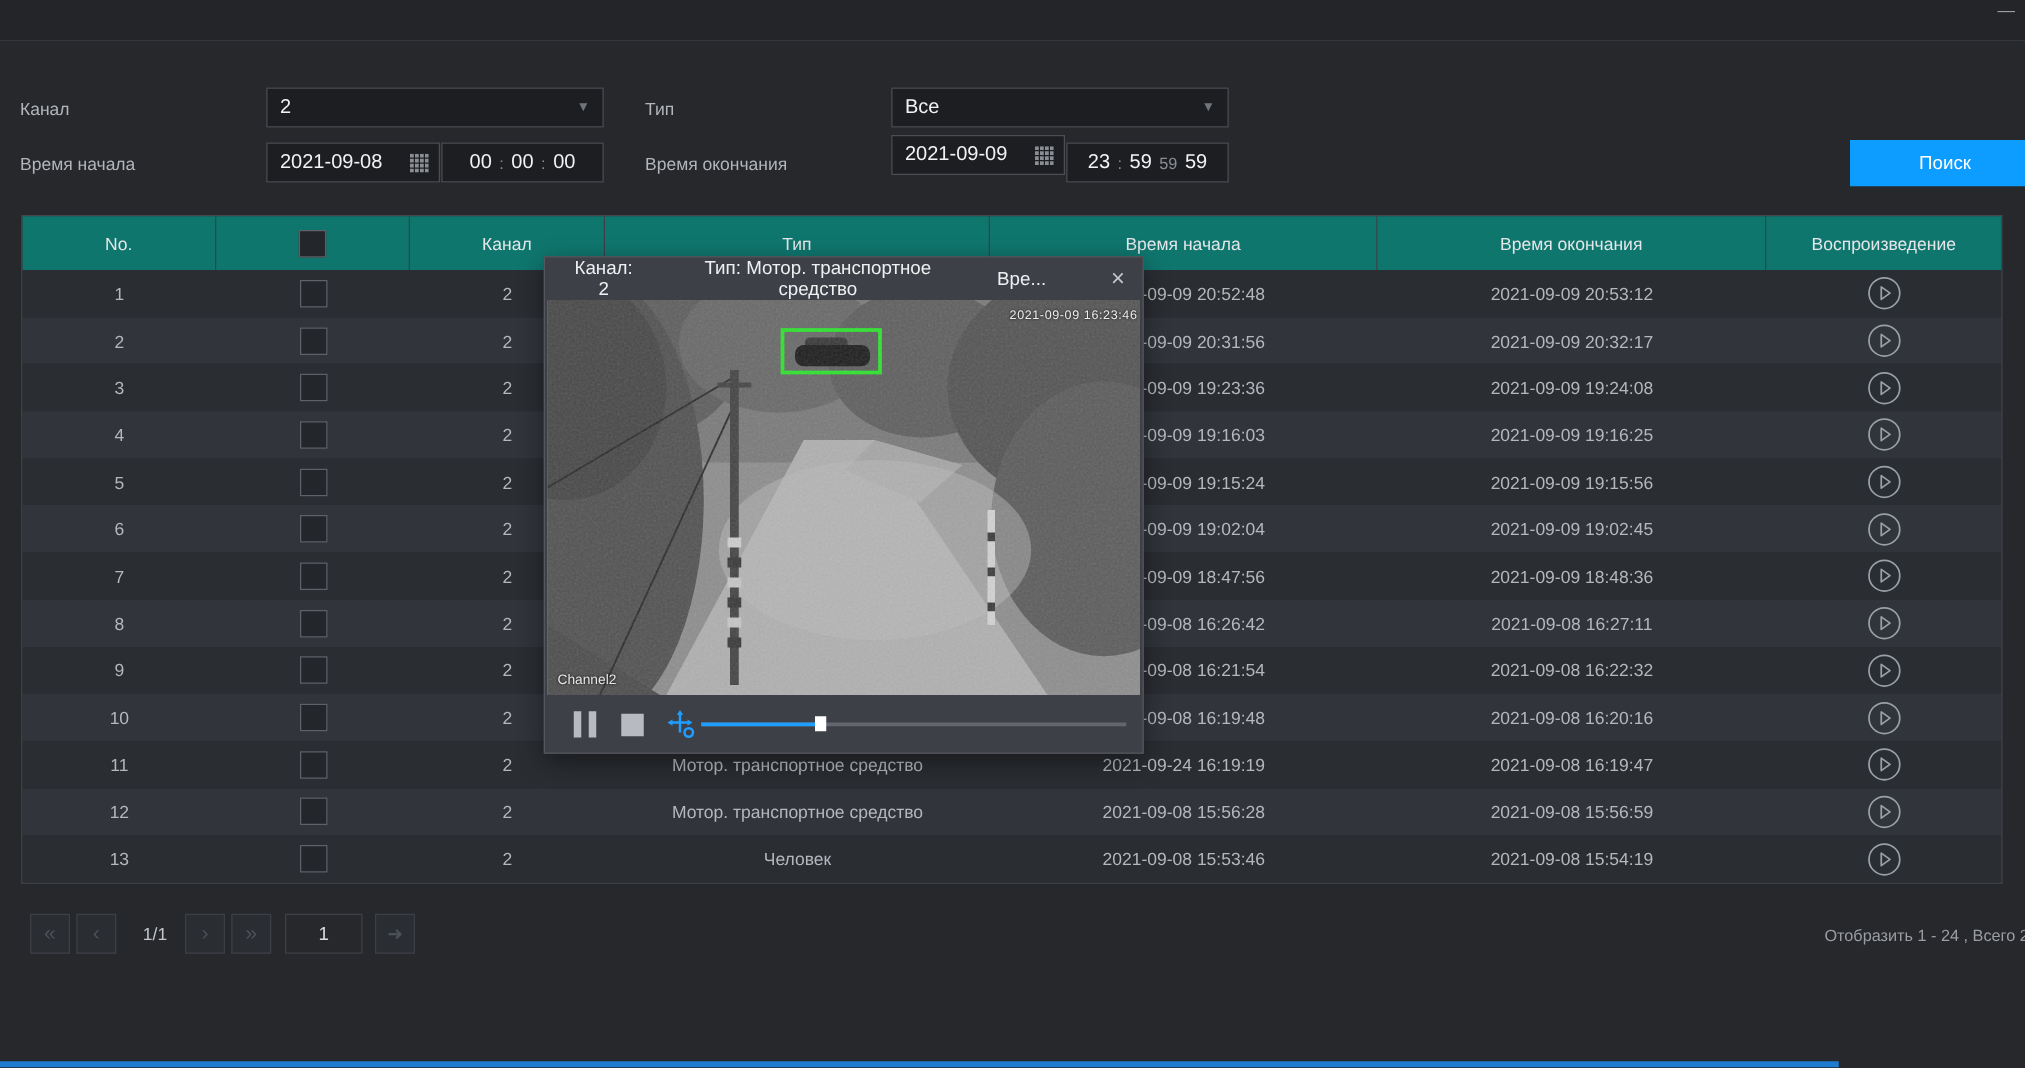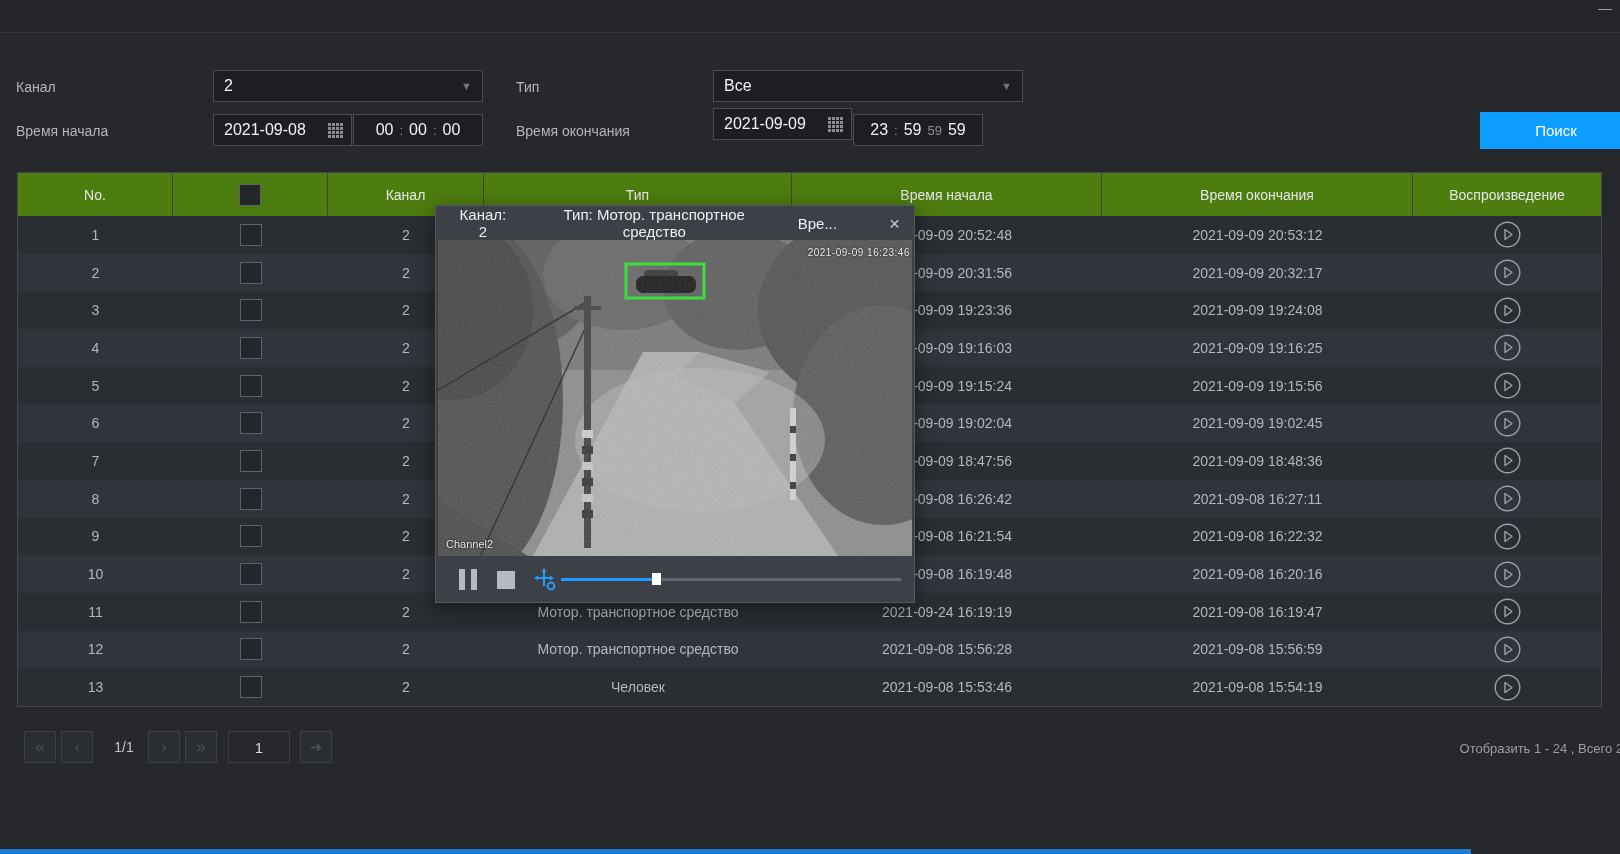--- a/index.html
+++ b/index.html
@@ -22,21 +22,21 @@
   .dfield{padding:0 8px 0 10px;justify-content:space-between;cursor:pointer;}
   .dfield svg{flex:none;}
   .tfield{justify-content:center;gap:6px;cursor:text;}
   .tfield .sep{color:#8a8e93;font-size:13px;}
   .searchbtn{
     position:absolute;left:1480px;top:112px;width:152px;height:37px;background:#0d9cff;
     color:#fff;font-size:15px;border:none;display:flex;align-items:center;justify-content:center;cursor:pointer;
   }
   
   .tablewrap{position:absolute;left:17px;top:172px;width:1585px;border:1px solid #44474d;box-sizing:border-box;}
-  .thead{display:flex;height:43px;background:#4d7c0f;color:#e4e7e9;font-size:14px;}
+  .thead{display:flex;height:43px;background:#0f766e;color:#e4e7e9;font-size:14px;}
   .thead .cell{border-right:1px solid #3e4248;}
   .thead .cell:last-child{border-right:none;}
   .cell{display:flex;align-items:center;justify-content:center;box-sizing:border-box;overflow:hidden;white-space:nowrap;}
   .c-no{width:155px;}.c-cb{width:155px;}.c-ch{width:156px;}.c-type{width:308px;}
   .c-start{width:310px;}.c-end{width:311px;}.c-play{width:188px;}
   .trow{display:flex;height:37.7px;background:#2a2d32;font-size:14px;color:#b4b8bc;cursor:default;}
   .trow.alt{background:#31353b;}
   .cb{width:20px;height:20px;border:1px solid #5e6268;background:#23262b;display:inline-block;cursor:pointer;}
   .playbtn{width:27px;height:27px;display:inline-flex;cursor:pointer;}
   
@@ -80,21 +80,21 @@
 </div>
 
 <div>
   <span class="flabel" style="left:16px;top:79px;">Канал</span>
   <div class="select" style="left:213px;top:70px;width:270px;">
     <span>2</span>
     <span class="chev">▼</span>
   </div>
 
   <span class="flabel" style="left:516px;top:79px;">Тип</span>
-  <div class="select" style="left:713px;top:70px;width:310px;">
+  <div class="select" style="left:713px;top:70px;width:270px;">
     <span>Все</span>
     <span class="chev">▼</span>
   </div>
 
   <span class="flabel" style="left:16px;top:123px;">Время начала</span>
   <div class="dfield" style="left:213px;top:114px;width:139px;text-align:right;">
     <span>2021-09-08</span>
     <svg width="15" height="15" viewBox="0 0 15 15">
         <g fill="#8a8e94">
           <rect x="0" y="0" width="3" height="3"></rect>

